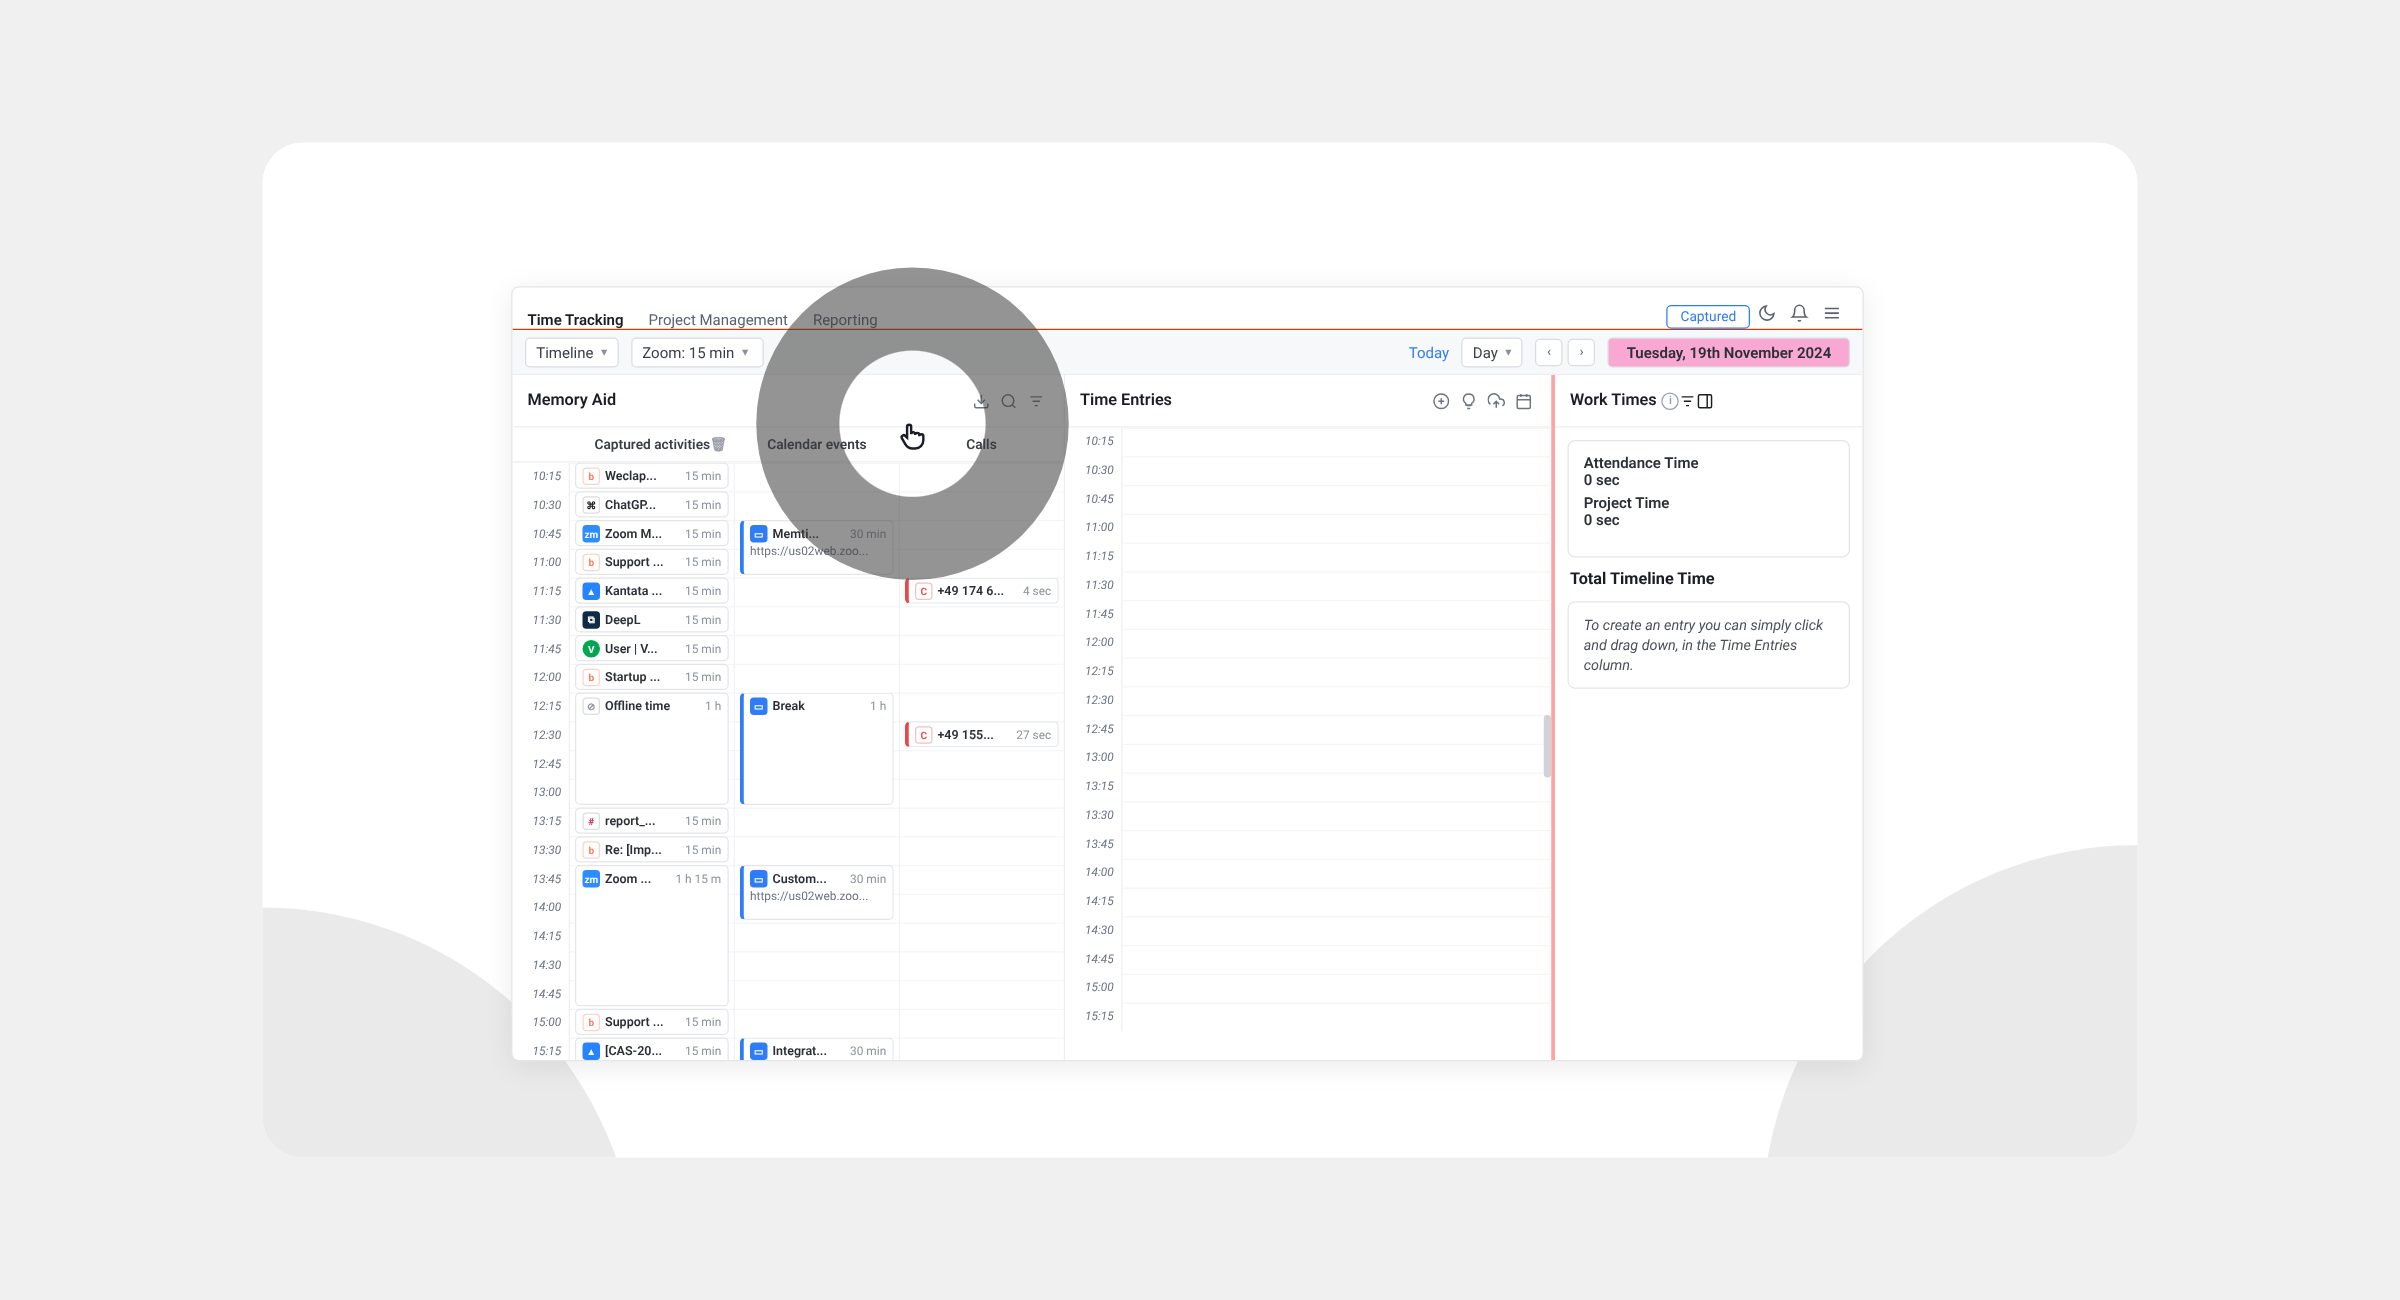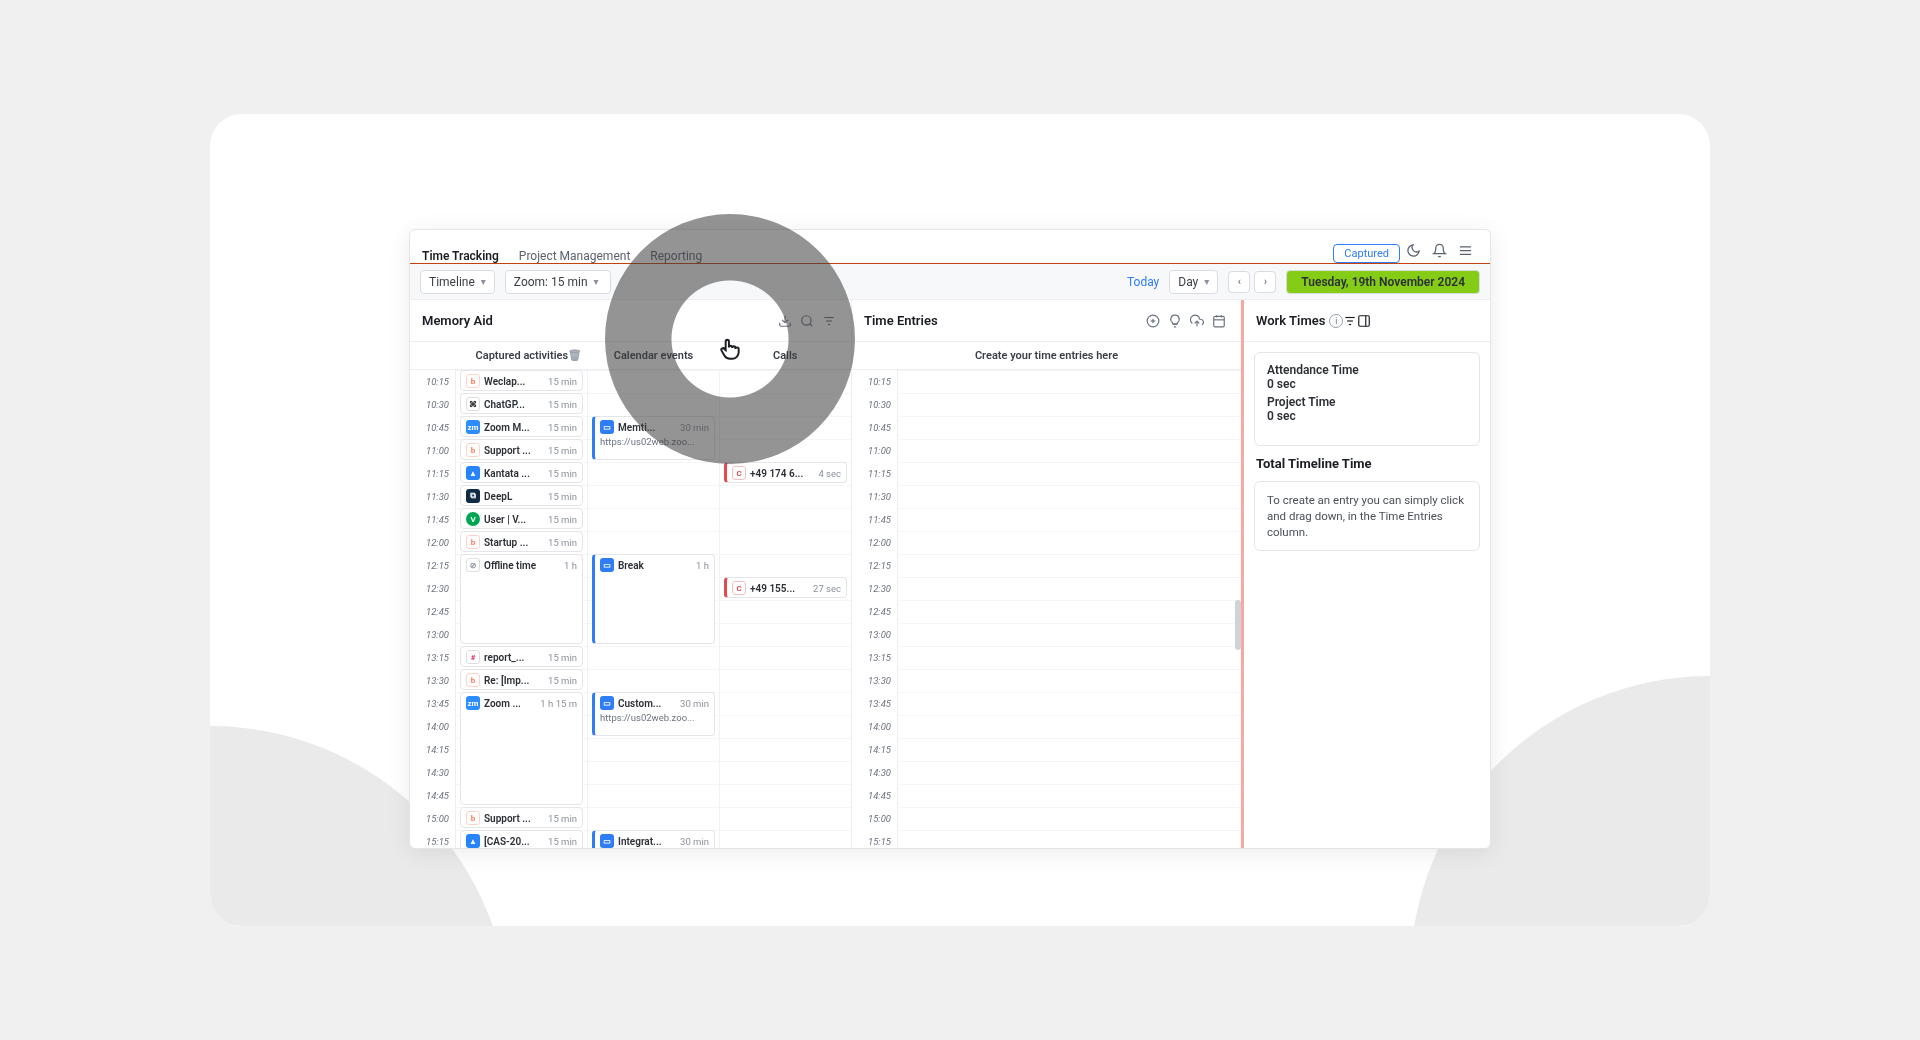--- a/index.html
+++ b/index.html
@@ -17,21 +17,21 @@
 .topnav .spacer { flex:1; }
 .tutorial-btn { border:1px solid #2e7cf6; color:#2e7cf6; background:#fff; border-radius:4px; padding:2px 10px; font-size:11px; cursor:pointer; }
 .icon-btn { width:26px; height:26px; display:flex; align-items:center; justify-content:center; color:#5a6270; cursor:pointer; border-radius:4px; }
 
 .toolbar { height:36px; background:#f7f8fa; border-bottom:1px solid #eceef1; display:flex; align-items:center; padding:0 10px; gap:10px; font-size:12px; }
 .select { background:#fff; border:1px solid #d9dce1; border-radius:4px; padding:4px 8px; display:flex; align-items:center; gap:6px; color:#3a3f47; cursor:pointer; font-size:12px; }
 .select .chev { color:#8a919c; font-size:10px; }
 .toolbar .spacer { flex:1; }
 .today-link { color:#2e7cf6; cursor:pointer; }
 .navbtn { width:22px; height:22px; border:1px solid #d9dce1; background:#fff; border-radius:4px; display:flex; align-items:center; justify-content:center; cursor:pointer; color:#5a6270; font-size:11px; }
-.date-pill { background:#84cc16; border:1px solid #d9dce1; border-radius:4px; padding:4px 14px; font-weight:600; color:#2b2f36; font-size:12px; }
+.date-pill { background:#f9a8d4; border:1px solid #d9dce1; border-radius:4px; padding:4px 14px; font-weight:600; color:#2b2f36; font-size:12px; }
 
 .main { flex:1; display:flex; overflow:hidden; }
 .pane { display:flex; flex-direction:column; overflow:hidden; }
 .pane-head { height:42px; border-bottom:1px solid #eceef1; display:flex; align-items:center; padding:0 12px; font-size:13px; font-weight:600; color:#1a1d23; }
 .pane-head .spacer { flex:1; }
 .pane-head .tiny-icon { width:20px; height:20px; display:flex; align-items:center; justify-content:center; color:#6b7280; cursor:pointer; font-size:13px; margin-left:2px; }
 
 .memory { width:442px; border-right:1px solid #eceef1; }
 .mem-subhead { height:28px; display:flex; align-items:center; font-size:11px; font-weight:600; color:#3a3f47; border-bottom:1px solid #eceef1; }
 .mem-subhead .gutter { width:46px; }
@@ -66,21 +66,21 @@
 
 .work { flex:1; padding:0; }
 .work-head { height:42px; border-bottom:1px solid #eceef1; display:flex; align-items:center; padding:0 12px; font-size:13px; font-weight:600; color:#1a1d23; }
 .work-body { padding:10px; }
 .work-card { background:#fff; border:1px solid #e3e5e8; border-radius:6px; padding:10px 12px; font-size:12px; margin-bottom:10px; }
 .work-row { display:flex; justify-content:space-between; margin-bottom:4px;flex-direction:column; }
 .work-row:last-child { margin-bottom:12px; }
 .work-row .k { font-weight:600; color:#2b2f36; }
 .work-row .v { color:#2b2f36; font-weight:600; }
 .total-h { font-size:13px; font-weight:700; color:#1a1d23; margin:6px 2px 10px; }
-.hint { background:#fff; border:1px solid #e3e5e8; border-radius:6px; padding:10px 12px; font-size:11.5px; color:#4a4f58; line-height:1.4; }
+.hint { background:#fff; border:1px solid #e3e5e8; border-radius:6px; padding:10px 12px; font-size:11.5px; color:#4a4f58; line-height:1.4;font-style:italic; }
 .info-icon { display:inline-flex; width:14px; height:14px; border:1.5px solid #9aa1ab; border-radius:50%; align-items:center; justify-content:center; font-size:9px; color:#9aa1ab; margin-left:4px; }
 
 .donut-overlay { position:absolute; width:250px; height:250px; border-radius:50%; pointer-events:none; z-index:50; }
 .donut-overlay .ring { position:absolute; inset:0; border-radius:50%; background:radial-gradient(circle, transparent 58px, rgba(60,60,60,0.55) 59px, rgba(60,60,60,0.55) 125px, transparent 126px); }
 .cursor-hand { position:absolute; left:50%; top:54%; transform:translate(-50%,-50%); font-size:22px; color:#1a1d23; }
 
 svg { display:block; }
 </style>
 </head>
 <body>
@@ -399,21 +399,20 @@
             </div>
           <div class="tiny-icon">
               <svg width="14" height="14" viewBox="0 0 24 24" fill="none" stroke="currentColor" stroke-width="2">
                 <rect x="3" y="4" width="18" height="18" rx="2"></rect>
                 <line x1="16" y1="2" x2="16" y2="6"></line>
                 <line x1="8" y1="2" x2="8" y2="6"></line>
                 <line x1="3" y1="10" x2="21" y2="10"></line>
               </svg>
             </div>
         </div>
-        <div class="entries-subhead">Create your time entries here</div>
         <div class="entries-body">
           <div class="time-gutter" id="entries-gutter">
               <div class="time-tick">10:15</div>
               <div class="time-tick">10:30</div>
               <div class="time-tick">10:45</div>
               <div class="time-tick">11:00</div>
               <div class="time-tick">11:15</div>
               <div class="time-tick">11:30</div>
               <div class="time-tick">11:45</div>
               <div class="time-tick">12:00</div>

